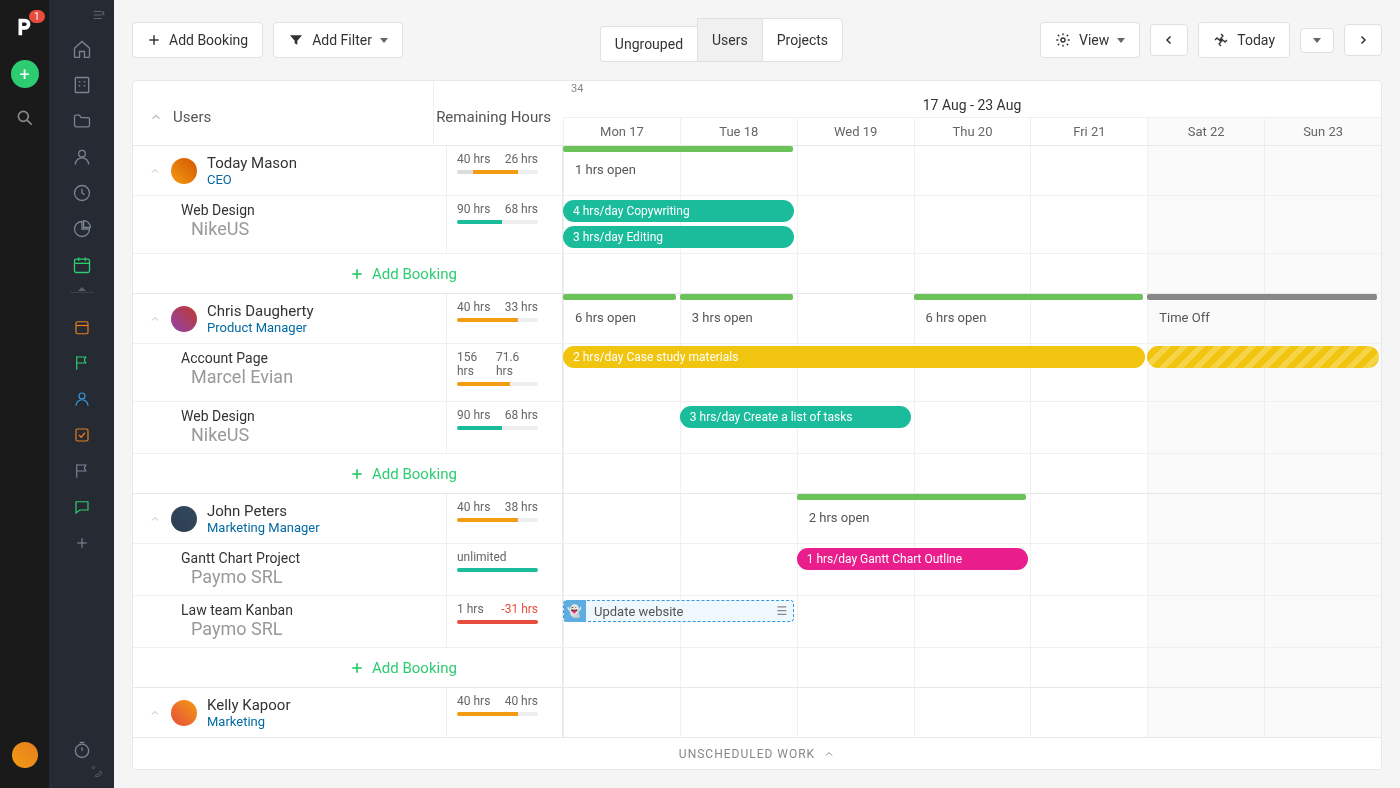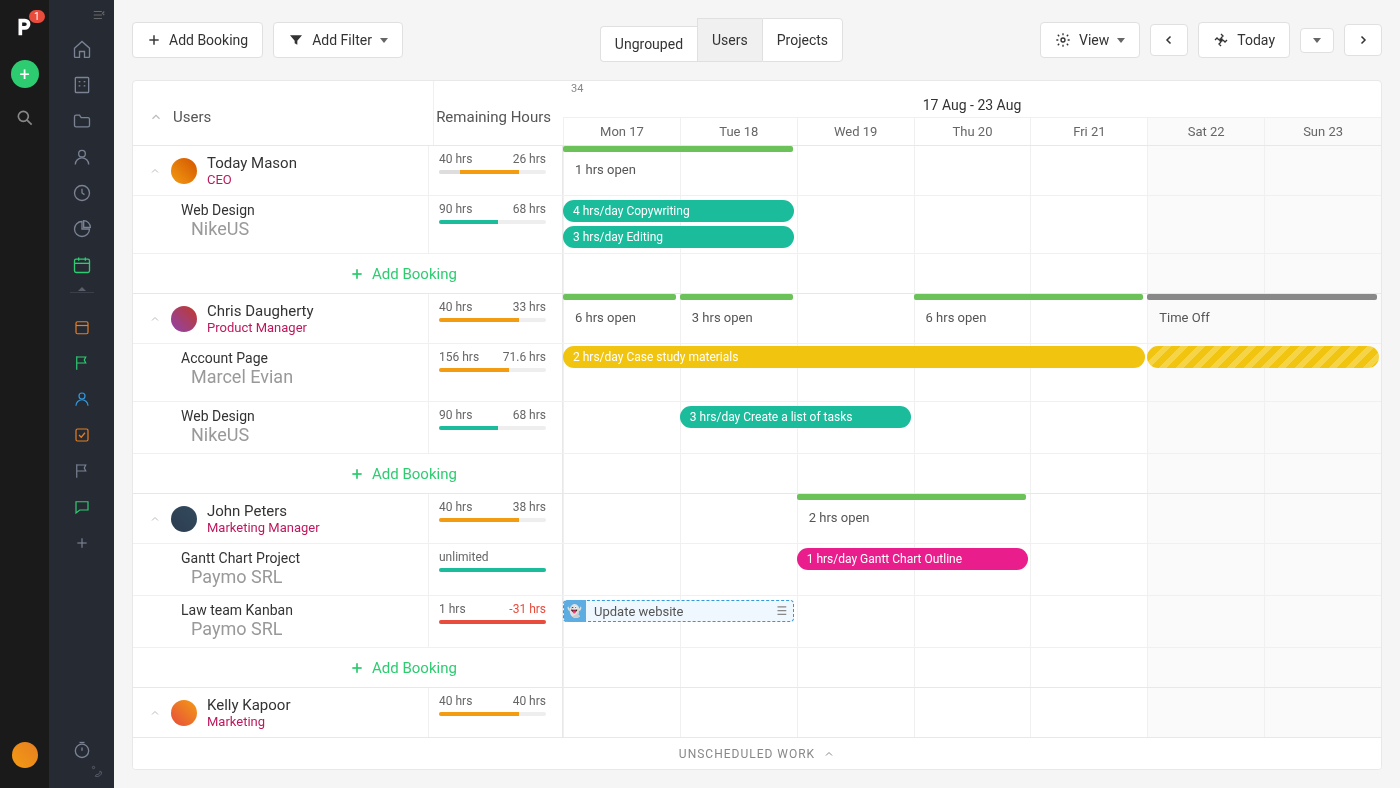--- a/index.html
+++ b/index.html
@@ -64,27 +64,27 @@
 .row-timeline { flex: 1; position: relative; display: flex; }
 .tl-day { flex: 1; border-left: 1px solid #f0f0f0; }
 .tl-day.weekend { background: #fafafa; }
 
 .user-info { flex: 1; display: flex; align-items: center; padding: 8px 16px; gap: 10px; }
 .user-avatar { width: 26px; height: 26px; border-radius: 50%; background: linear-gradient(45deg,#f39c12,#d35400); flex-shrink: 0; }
 .user-avatar.a2 { background: linear-gradient(45deg,#8e44ad,#c0392b); }
 .user-avatar.a3 { background: linear-gradient(45deg,#2c3e50,#34495e); }
 .user-avatar.a4 { background: linear-gradient(45deg,#e74c3c,#f39c12); }
 .user-text .name { font-size: 15px; color: #333; }
-.user-text .role { font-size: 13px; color: #be185d; }
+.user-text .role { font-size: 13px; color: #0369a1; }
 
 .project-info { flex: 1; padding: 6px 16px 8px 48px; }
 .project-info .pname { font-size: 14px; color: #333; }
 .project-info .client { font-size: 18px; color: #999; margin-left: 10px; }
 
-.hours-cell { width: 134px; padding: 6px 16px 8px 10px; border-left: 1px solid #f0f0f0; }
+.hours-cell { width: 116px; padding: 6px 24px 8px 10px; border-left: 1px solid #f0f0f0; }
 .hours-top { display: flex; justify-content: space-between; font-size: 12px; color: #666; margin-bottom: 4px; }
 .hours-top .neg { color: #e74c3c; }
 .bar-bg { height: 4px; background: #eee; border-radius: 2px; position: relative; overflow: hidden; }
 .bar-fill { height: 100%; position: absolute; left: 0; top: 0; }
 .bar-fill.orange { background: #f39c12; }
 .bar-fill.teal { background: #1abc9c; }
 .bar-fill.red { background: #e74c3c; }
 .bar-seg2 { position: absolute; height: 100%; top: 0; }
 
 .add-booking-row { border-top: 1px solid #f0f0f0; }

